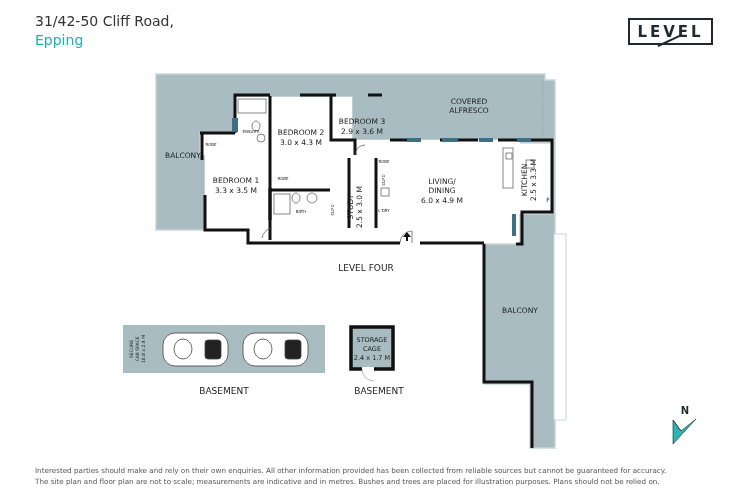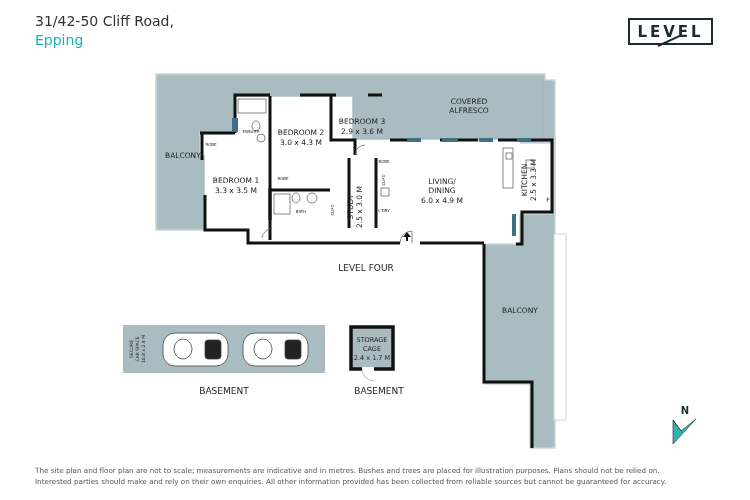--- a/index.html
+++ b/index.html
@@ -156,15 +156,15 @@
   </g>
 
   <g>
     <polygon points="673,420 681,431 696,419 673,444" fill="#2bb5b0" stroke="#222" stroke-width="0.6"></polygon>
     <polyline points="673,420 681,431" fill="none" stroke="#222" stroke-width="0.6"></polyline>
     <text x="685" y="414" text-anchor="middle" font-size="10" font-weight="bold" fill="#1d2b2f">N</text>
   </g>
 </svg>
 
 <div class="disclaimer">
+  <div>Interested parties should make and rely on their own enquiries. All other information provided has been collected from reliable sources but cannot be guaranteed for accuracy.</div>
   <div>The site plan and floor plan are not to scale; measurements are indicative and in metres. Bushes and trees are placed for illustration purposes. Plans should not be relied on.</div>
-  <div>Interested parties should make and rely on their own enquiries. All other information provided has been collected from reliable sources but cannot be guaranteed for accuracy.</div>
 </div>
 
 </body></html>

